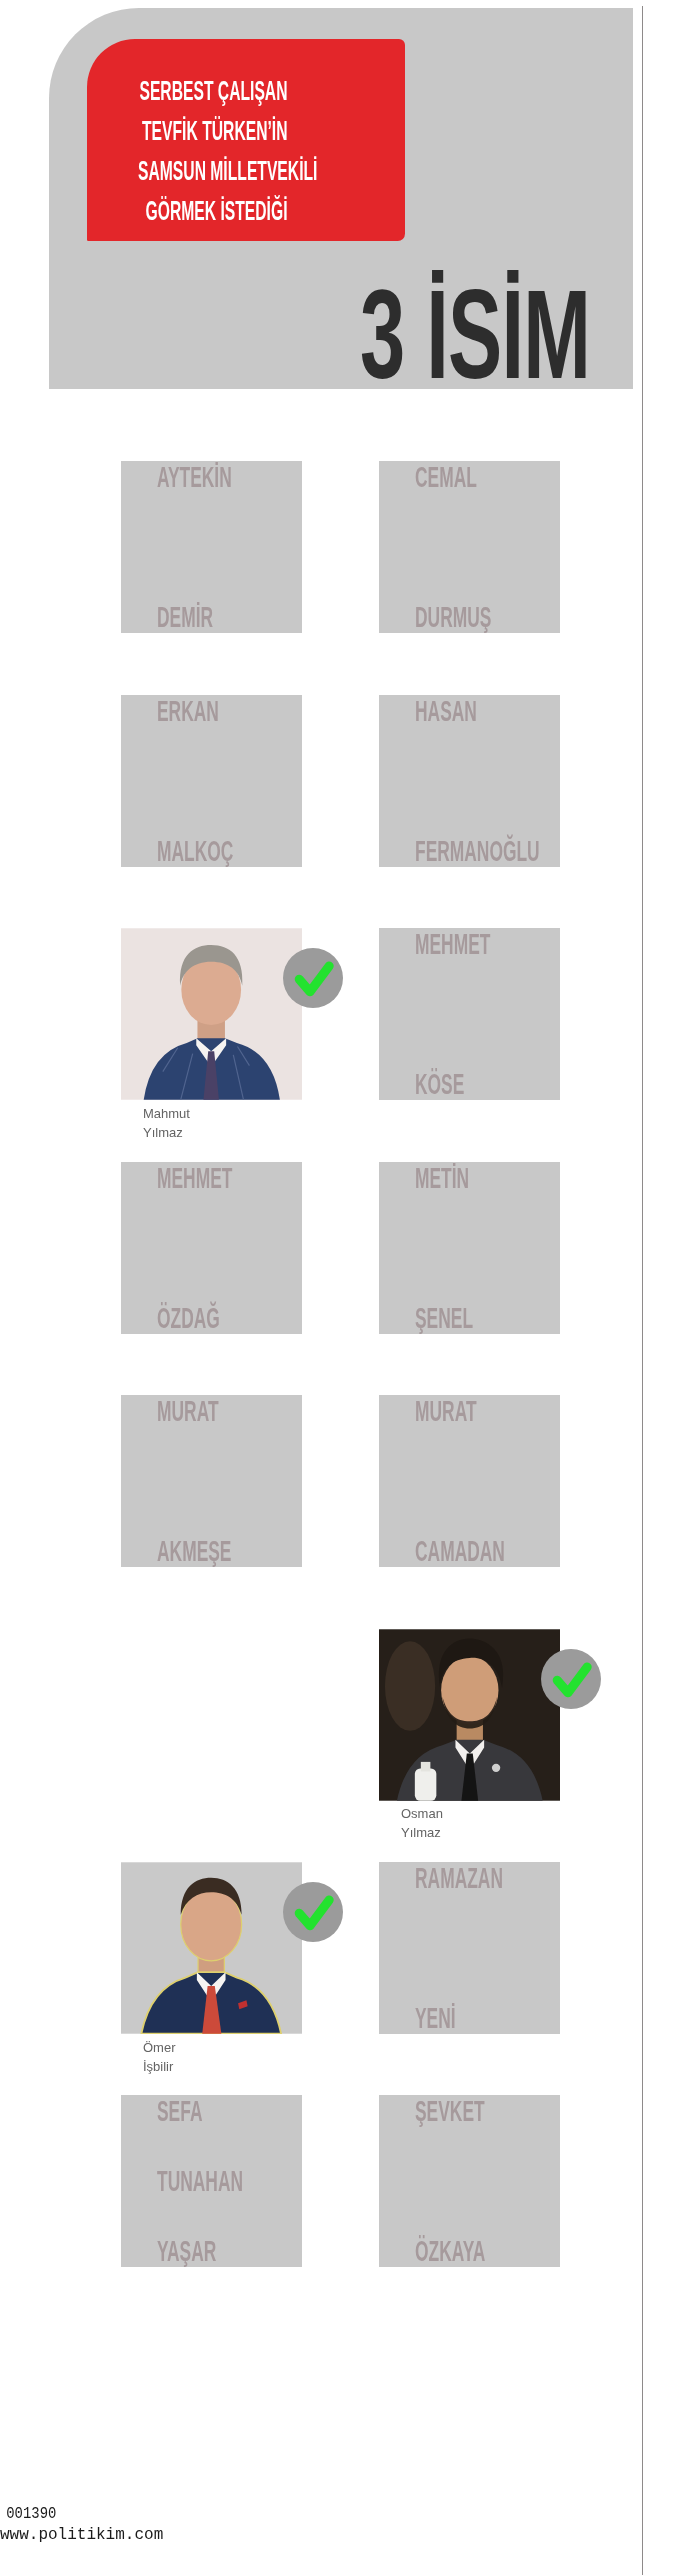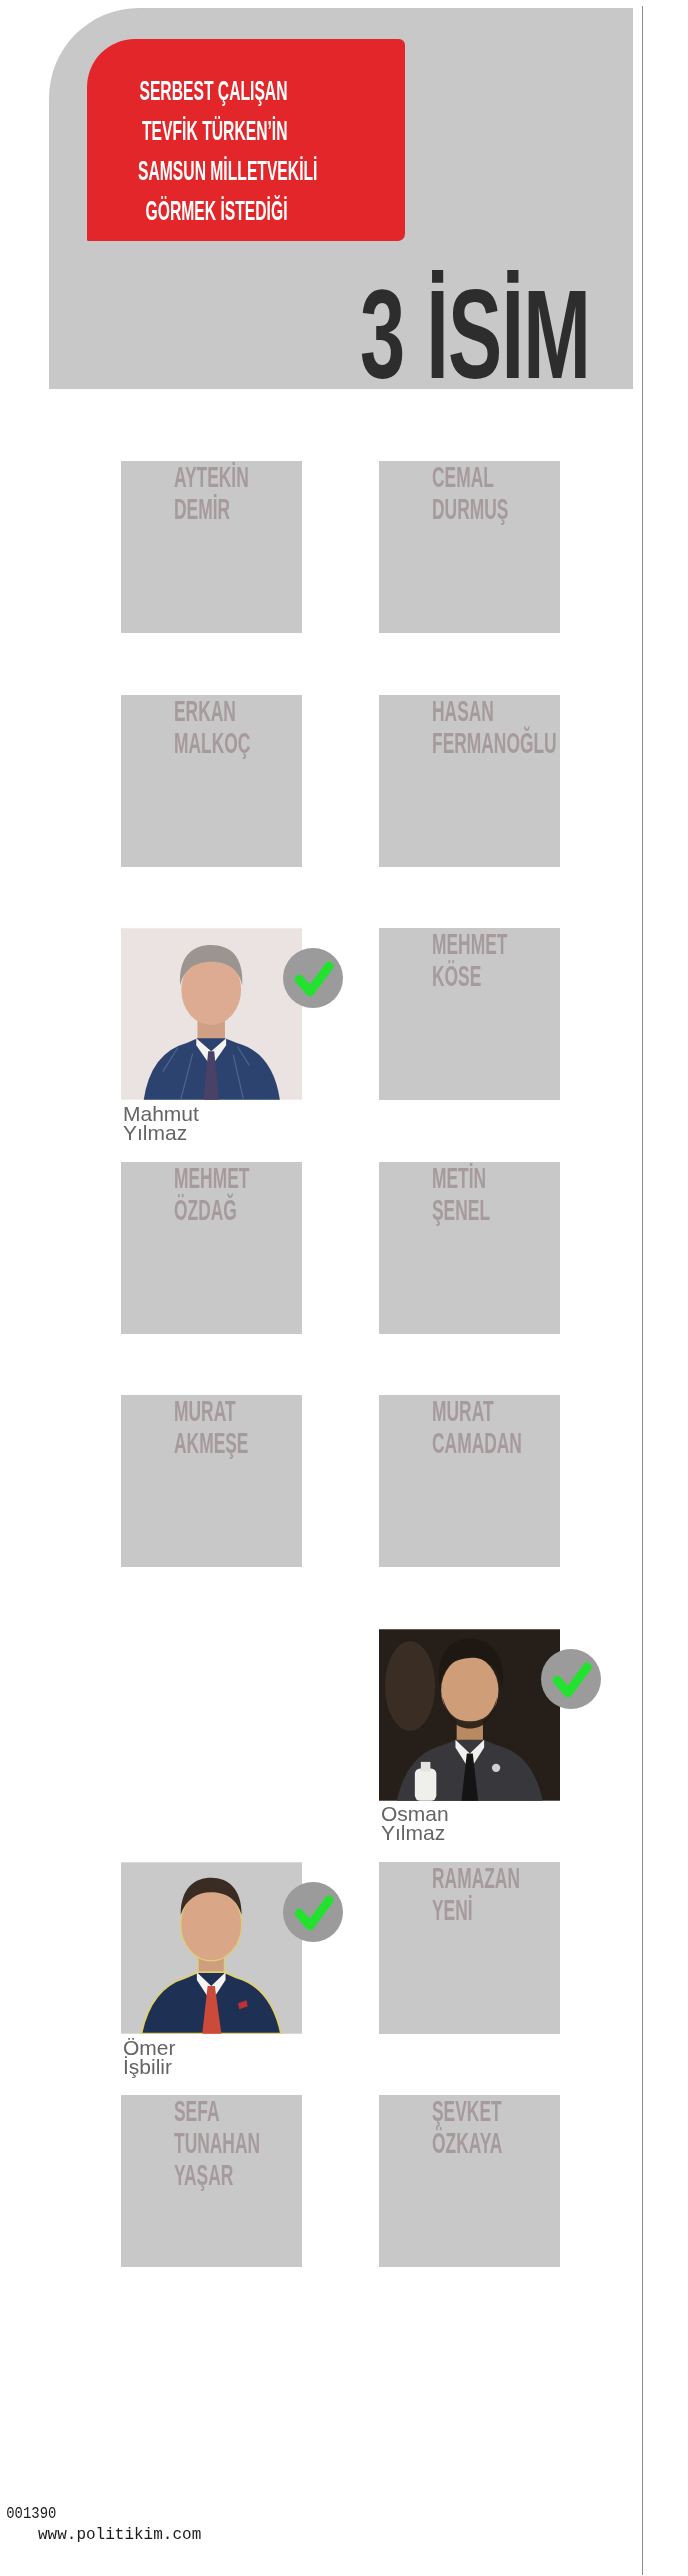--- a/index.html
+++ b/index.html
@@ -22,41 +22,41 @@
   .vline{position:absolute;left:642px;top:6px;width:1.2px;height:2569px;
          background:var(--line-gray,#8e8a8a);}
 
   
   .cell{position:absolute;width:181px;height:172px;}
   .c0{left:121px}.c1{left:379px}
   .r0{top:461px}.r1{top:695px}.r2{top:928px}.r3{top:1162px}
   .r4{top:1395px}.r5{top:1629px}.r6{top:1862px}.r7{top:2095px}
 
   .name-box{background:var(--panel-gray,#c8c8c8);display:flex;flex-direction:column;
-            justify-content:flex-start;box-sizing:border-box;padding-left:53px;}
+            justify-content:space-between;box-sizing:border-box;padding-left:36px;}
   .nline{color:var(--name-text,#a69a9c);font-weight:bold;font-size:29px;line-height:32px;
          white-space:nowrap;transform:scaleX(0.60);transform-origin:left center;}
 
   .photo-box{overflow:visible;}
   .photo-box svg.portrait{display:block;width:181px;height:172px;}
 
   .badge{position:absolute;left:162px;top:20.3px;width:60px;height:60px;border-radius:50%;
          background:var(--badge-gray,#9b9b9b);z-index:5;}
   .badge svg{display:block;width:60px;height:60px;}
 
-  .caption{position:absolute;color:var(--caption-gray,#646464);font-size:21px;line-height:18.6px;}
+  .caption{position:absolute;color:var(--caption-gray,#646464);font-size:13px;line-height:18.6px;margin-left:20px;}
   .caption.c0p{left:123px}.caption.c1p{left:381px}
   .capA{top:1105px}.capB{top:1805px}.capC{top:2039px}
 
   
   .footer{position:absolute;left:0;top:2503px;width:688px;text-align:left;
           color:#1b1b1b;font-family:Liberation Mono, monospace;}
   .footer .code{font-size:17.4px;line-height:21.5px;display:inline-block;
                 transform:scaleX(0.80);transform-origin:center;}
-  .footer .site{font-size:16px;line-height:21.5px;display:block;margin-left:38px;}
+  .footer .site{font-size:16px;line-height:21.5px;display:block;}
 </style>
 </head>
 <body>
 
 <div class="page">
 
   <div class="header-shape">
     <div class="red-box">
       <div class="red-line">SERBEST ÇALIŞAN</div>
       <div class="red-line">TEVFİK TÜRKEN’İN</div>

